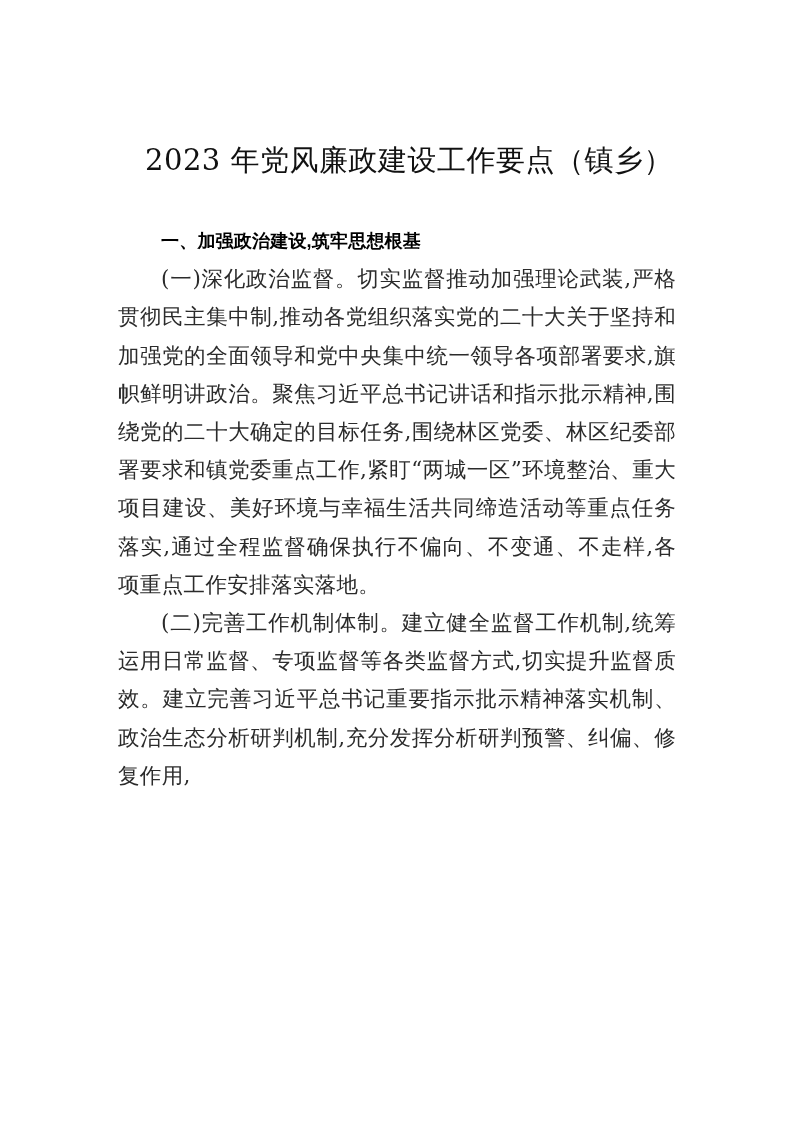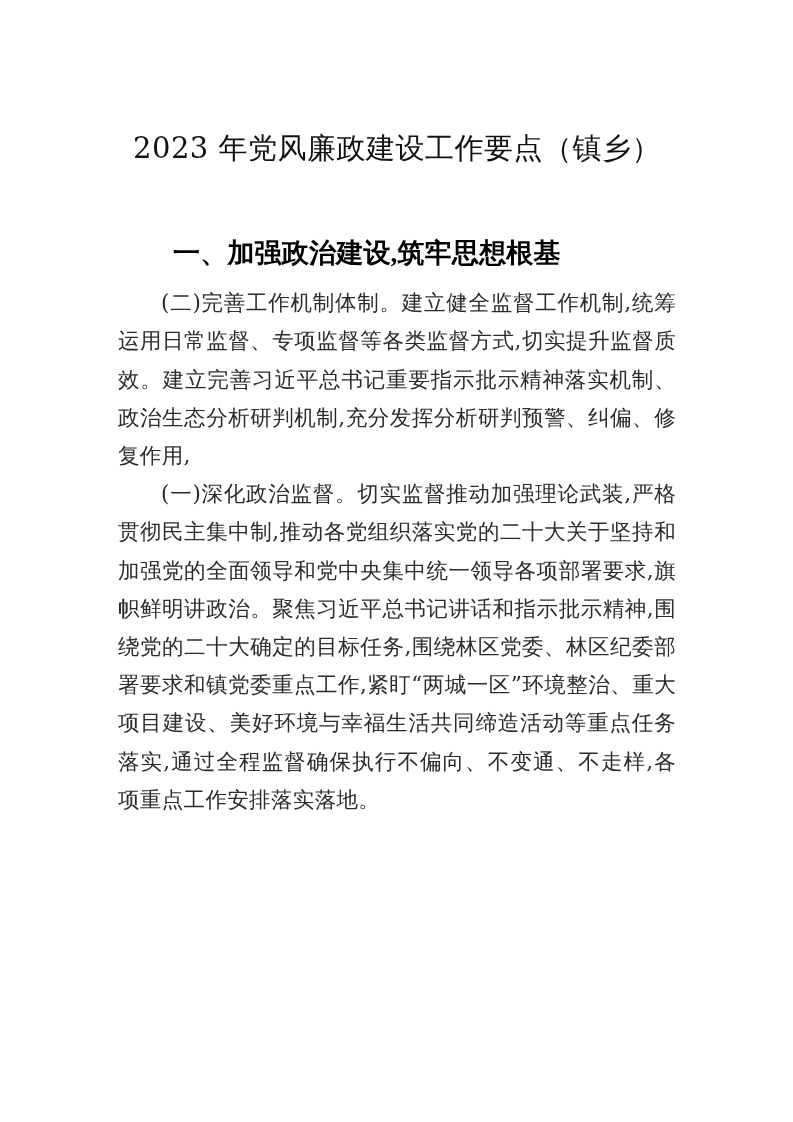--- a/index.html
+++ b/index.html
@@ -27,21 +27,21 @@
   }
 
   .content {
     position: absolute;
     left: 118px;
     top: 0;
     width: 558px;
   }
 
   .doc-title {
-    margin: 0;
+    margin: 12px;
     padding: 0;
     font-family: "DejaVu Serif", "Liberation Serif", serif;
     font-weight: 400;
     font-size: 29px;
     line-height: 40px;
     letter-spacing: 0.5px;
     text-align: center;
     color: #111111;
     position: absolute;
     top: 128px;
@@ -65,24 +65,24 @@
     line-height: 38.2px;
     color: #2b2b2b;
     text-align: justify;
     text-justify: inter-character;
     text-indent: 43px;
     letter-spacing: 0.35px;
     word-break: break-all;
   }
 
   h2.section-heading {
-    margin: 12px;
+    margin: 0;
     padding: 0;
-    font-family: Liberation Serif, serif;
-    font-size: 27px;
+    font-family: Liberation Sans, sans-serif;
+    font-size: 18px;
     line-height: 38.2px;
     font-weight: 700;
     color: #000000;
     text-indent: 43px;
     letter-spacing: 0.2px;
     text-align: left;
   }
 </style>
 </head>
 <body>
@@ -90,19 +90,19 @@
 <div class="page">
   <div class="content">
 
     <h1 class="doc-title">2023 年党风廉政建设工作要点（镇乡）</h1>
 
     <div class="body-block">
 
 
       <h2 class="section-heading">一、加强政治建设,筑牢思想根基</h2>
 
+      <p class="para">(一)深化政治监督。切实监督推动加强理论武装,严格贯彻民主集中制,推动各党组织落实党的二十大关于坚持和加强党的全面领导和党中央集中统一领导各项部署要求,旗帜鲜明讲政治。聚焦习近平总书记讲话和指示批示精神,围绕党的二十大确定的目标任务,围绕林区党委、林区纪委部署要求和镇党委重点工作,紧盯“两城一区”环境整治、重大项目建设、美好环境与幸福生活共同缔造活动等重点任务落实,通过全程监督确保执行不偏向、不变通、不走样,各项重点工作安排落实落地。</p>
+
       <p class="para">(二)完善工作机制体制。建立健全监督工作机制,统筹运用日常监督、专项监督等各类监督方式,切实提升监督质效。建立完善习近平总书记重要指示批示精神落实机制、政治生态分析研判机制,充分发挥分析研判预警、纠偏、修复作用,</p>
-
-      <p class="para">(一)深化政治监督。切实监督推动加强理论武装,严格贯彻民主集中制,推动各党组织落实党的二十大关于坚持和加强党的全面领导和党中央集中统一领导各项部署要求,旗帜鲜明讲政治。聚焦习近平总书记讲话和指示批示精神,围绕党的二十大确定的目标任务,围绕林区党委、林区纪委部署要求和镇党委重点工作,紧盯“两城一区”环境整治、重大项目建设、美好环境与幸福生活共同缔造活动等重点任务落实,通过全程监督确保执行不偏向、不变通、不走样,各项重点工作安排落实落地。</p>
 
     </div>
   </div>
 </div>
 
 </body></html>

